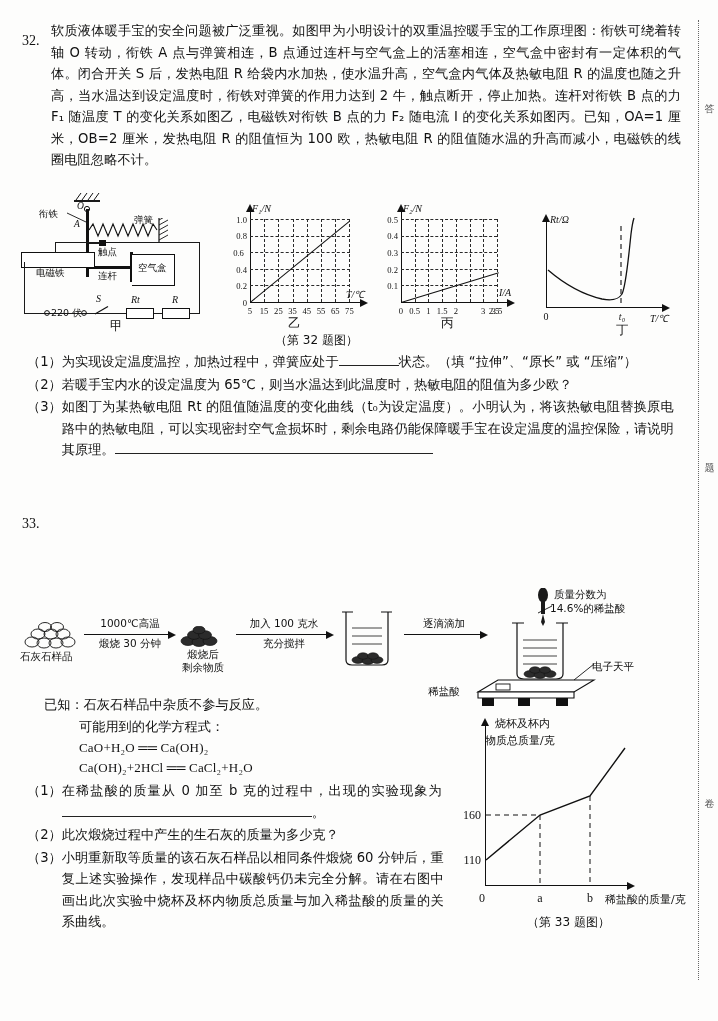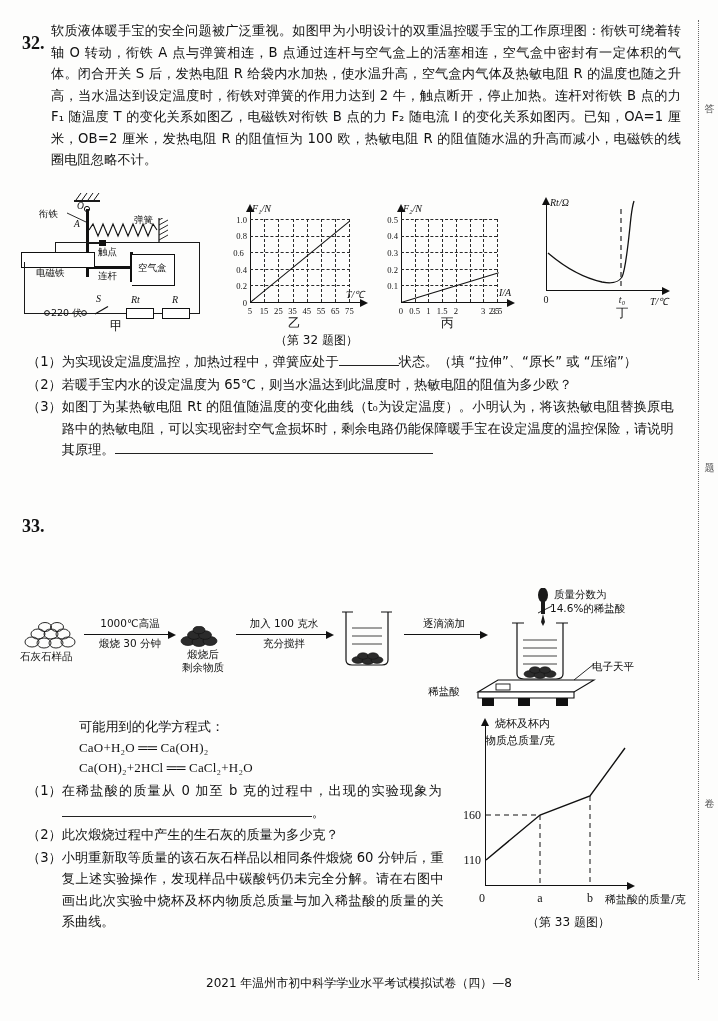--- a/index.html
+++ b/index.html
@@ -15,22 +15,22 @@
   }
   .page {
     position: absolute; inset: 0;
     background: #fdfdfc;
   }
   
   .q-block { position: absolute; }
   .q-num {
     position: absolute;
     font-family: "Liberation Serif", serif;
-    font-size: 18px;
-    font-weight: 700;
+    font-size: 14px;
+    font-weight: 400;
   }
   .q-text {
     font-family: "DejaVu Sans", sans-serif;
     font-size: 13.2px;
     line-height: 21.5px;
     text-align: justify;
     letter-spacing: 0.1px;
   }
   .sub-list { position: absolute; }
   .sub-item {
@@ -327,21 +327,21 @@
     <div class="tick-lbl" style="left:35.4px; top:101px; width:12px;">1</div>
     <div class="tick-lbl" style="left:49.1px; top:101px; width:12px;">1.5</div>
     <div class="tick-lbl" style="left:62.8px; top:101px; width:12px;">2</div>
     <div class="tick-lbl" style="left:73px; top:101px; width:12px;margin-left:28px;">2.5</div>
     <div class="tick-lbl" style="left:90.2px; top:101px; width:12px;">3</div>
     <div class="tick-lbl" style="left:103.9px; top:101px; width:12px;">3.5</div>
 
     <div class="fig-label" style="left:54px; top:110px;">丙</div>
   </div>
 
-  <div class="graph" style="left:532px; top:195px; width:150px; height:125px;">
+  <div class="graph" style="left:532px; top:212px; width:150px; height:125px;">
     <div class="ax-name" style="left:18px; top:2px;">Rt/Ω</div>
     <div class="axis-y" style="left:14px; top:9px; width:1.3px; height:87px;"></div>
     <div class="arrow-up" style="left:10px; top:2px;"></div>
     <div class="axis-x" style="left:14px; top:95px; width:118px; height:1.3px;"></div>
     <div class="arrow-head" style="left:130px; top:92px;"></div>
     <div class="ax-name" style="left:118px; top:99px;">T/℃</div>
 
     <svg width="140" height="100" style="position:absolute; left:0; top:0;">
       <path d="M16,58 C30,70 48,82 70,87 C80,89 86,88 90,82 C94,74 96,50 99,22 C100,14 101,9 102,6" fill="none" stroke="#111" stroke-width="1.3"></path>
       <line x1="89" y1="14" x2="89" y2="95" stroke="#111" stroke-width="1.1" stroke-dasharray="5,4"></line>
@@ -472,20 +472,21 @@
       <rect x="8" y="24" width="12" height="8" fill="#111"></rect>
       <rect x="44" y="24" width="12" height="8" fill="#111"></rect>
       <rect x="82" y="24" width="12" height="8" fill="#111"></rect>
     </svg>
     <div class="flowtxt" style="left:570px; top:60px;">电子天平</div>
     <svg width="30" height="22" style="position:absolute;left:546px;top:62px;">
       <line x1="26" y1="2" x2="6" y2="18" stroke="#111" stroke-width="0.9"></line>
     </svg>
   </div>
 
+  <div style="position:absolute; left:44px; top:696px; font-size:13.2px;">已知：石灰石样品中杂质不参与反应。</div>
   <div style="position:absolute; left:79px; top:718px; font-size:13.2px;">可能用到的化学方程式：</div>
   <div class="eq" style="position:absolute; left:79px; top:740px;">CaO+H₂O ══ Ca(OH)₂</div>
   <div class="eq" style="position:absolute; left:79px; top:760px;">Ca(OH)₂+2HCl ══ CaCl₂+H₂O</div>
 
   <div class="sub-list" style="left:27px; top:780px; width:420px;">
 
     <div class="sub-item">
       <span class="sub-label">（1）</span>
       <span class="sub-body" style="width:380px;">
         <span>在稀盐酸的质量从 0 加至 b 克的过程中，出现的实验现象为</span><span class="blank-line" style="width:250px;"></span><span>。</span>
@@ -527,15 +528,14 @@
     <div class="tick-lbl" style="left:-2px; top:135px; width:28px; text-align:right; font-size:12px;">110</div>
 
     <div class="tick-lbl" style="left:20px; top:173px; width:14px; font-size:12px;">0</div>
     <div class="tick-lbl" style="left:78px; top:173px; width:14px; font-size:12px;">a</div>
     <div class="tick-lbl" style="left:128px; top:173px; width:14px; font-size:12px;">b</div>
     <div style="position:absolute; left:150px; top:174px; font-size:11px; white-space:nowrap;">稀盐酸的质量/克</div>
 
     <div class="caption" style="left:72px; top:196px;">（第 33 题图）</div>
   </div>
 
-  <div class="footer" style="left:0; top:975px;">2021 年温州市初中科学学业水平考试模拟试卷（四）—8</div>
 
 </div>
 
 </body></html>

